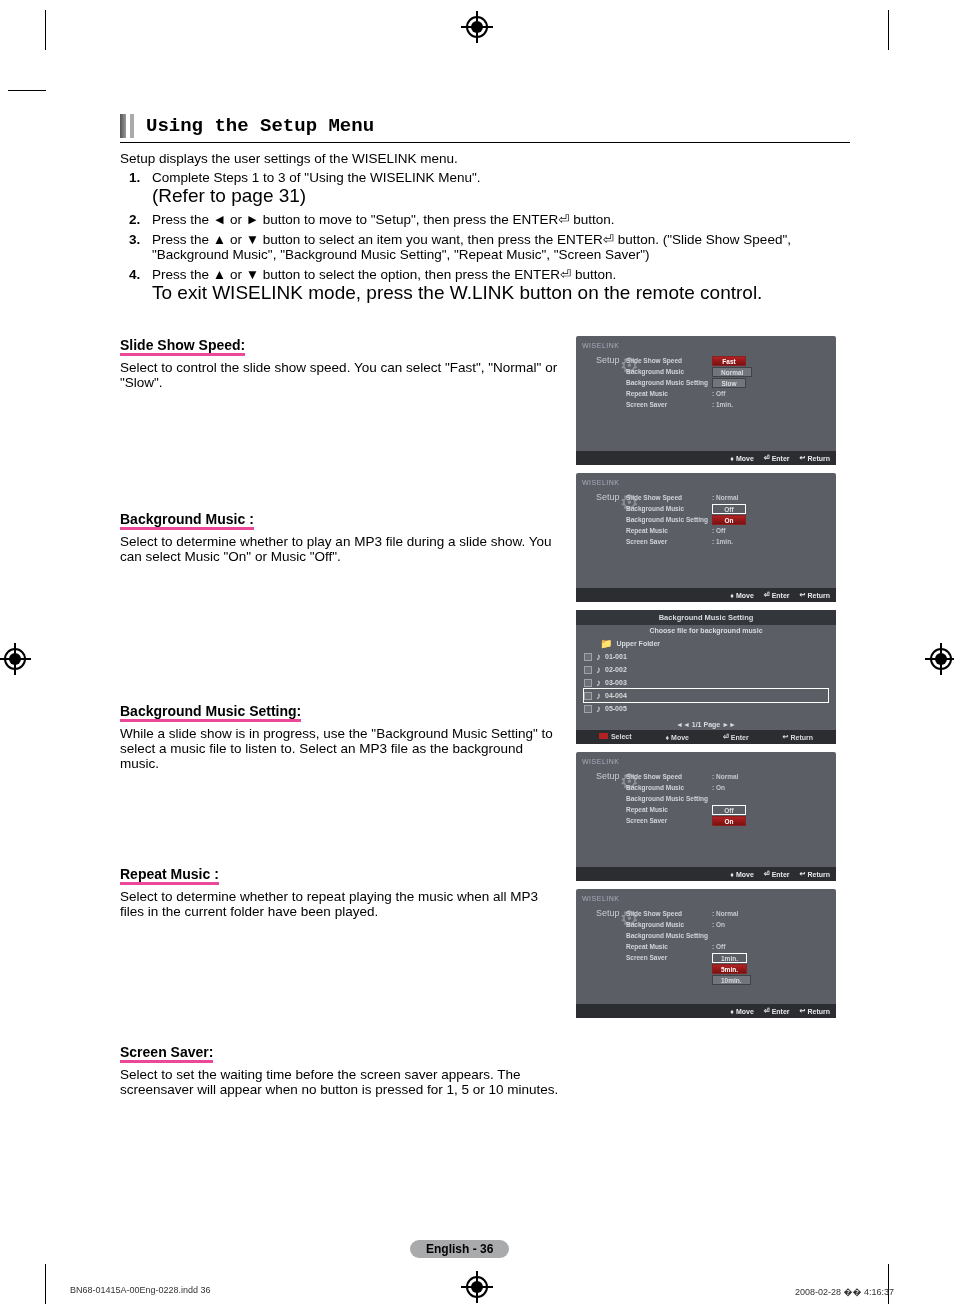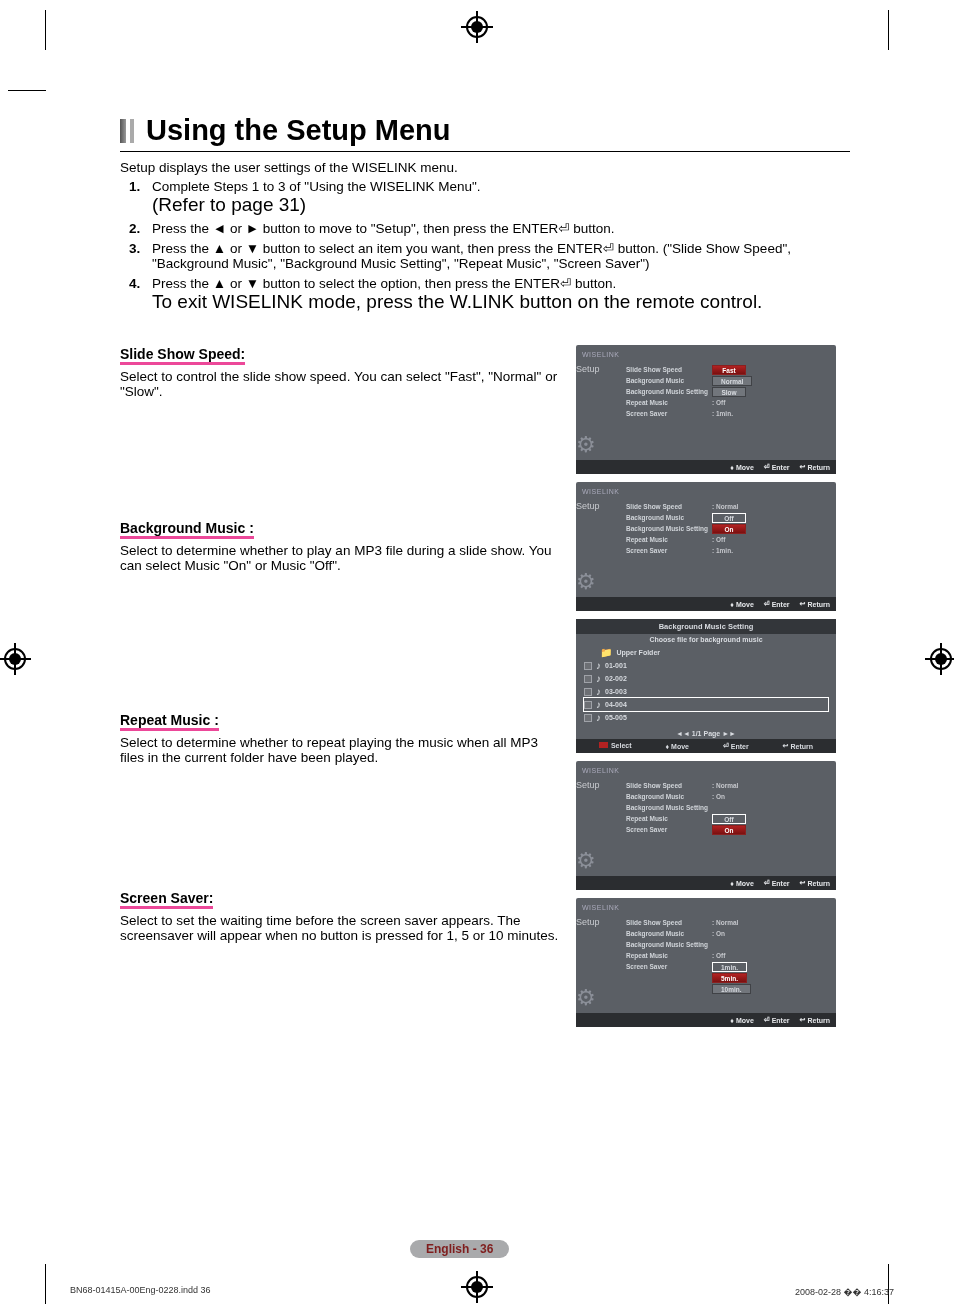--- a/index.html
+++ b/index.html
@@ -66,21 +66,21 @@
   .vbar {
     width: 6px; height: 24px;
     background: linear-gradient(to right,#555,#999);
     margin-right: 4px;
   }
   .vbar2 {
     width: 4px; height: 24px;
     background: #aaa;
     margin-right: 12px;
   }
-  h1 { margin: 0; font-size: 29px; font-weight: bold; }
+  h1 { margin: 0; font-size: 19px; font-weight: bold; font-family: Liberation Mono, monospace; }
   .intro { margin: 2px 0 4px; font-size: 13.5px; }
   ol.steps { margin: 4px 0 0; padding-left: 24px; font-size: 13.5px; }
   ol.steps > li { margin-bottom: 4px; padding-left: 8px; }
   ol.steps > li::marker { font-weight: bold; }
   .sub { display: block; font-size: 19px; }
 
   .two-col {
     display: flex;
     align-items: flex-start;
     gap: 16px;
@@ -105,25 +105,25 @@
     color: #d8dbe0;
     font-size: 6.5px;
     border-radius: 2px;
     padding: 4px 0 0;
     position: relative;
   }
   .tv .brand { padding: 2px 6px; font-size: 7px; letter-spacing: 0.5px; color: #aab; }
   .tv-main { display: flex; }
   .tv-side {
     width: 46px;
-    padding: 4px 0;
+    padding: 4px 20px;
     color: #c9cbd0;
     font-size: 9px;
     display: flex;
-    flex-direction: column;
+    flex-direction: row;
     justify-content: space-between;
     min-height: 100px;
   }
   .gear { color: #8b8f98; font-size: 22px; line-height: 1; }
   .tv-body { flex: 1; padding: 4px 8px 2px 4px; }
   .menu-row { display: flex; align-items: center; height: 11px; gap: 4px; }
   .menu-label { width: 82px; font-weight: bold; color: #d0d4d9; }
   .menu-val { color: #c5c7cc; font-weight: bold; }
   .optbox {
     background: #72767c;
@@ -190,21 +190,21 @@
     font-size: 7px;
     font-weight: bold;
   }
   .bgm-foot .sq { display: inline-block; width: 9px; height: 6px; background: #b22222; margin-right: 3px; }
 
   .page-badge {
     position: absolute;
     left: 410px;
     bottom: 56px;
     background: #a9aaac;
-    color: #7f1d1d;
+    color: #000000;
     font-size: 12px;
     font-weight: bold;
     padding: 2px 16px;
     border-radius: 10px;
   }
   .footer-line {
     position: absolute;
     bottom: 16px;
     left: 70px;
     right: 60px;
@@ -257,20 +257,24 @@
 
   <div class="two-col">
     <div class="left-col">
       <div class="block" style="margin-bottom:120px;">
         <span class="section-title">Slide Show Speed:</span>
         <p class="section-body">Select to control the slide show speed. You can select "Fast", "Normal" or "Slow".</p>
       </div>
       <div class="block" style="margin-bottom:138px;">
         <span class="section-title">Background Music :</span>
         <p class="section-body">Select to determine whether to play an MP3 file during a slide show. You can select Music "On" or Music "Off".</p>
+      </div>
+      <div class="block" style="margin-bottom:94px;">
+        <span class="section-title">Background Music Setting:</span>
+        <p class="section-body">While a slide show is in progress, use the "Background Music Setting" to select a music file to listen to. Select an MP3 file as the background music.</p>
       </div>
       <div class="block" style="margin-bottom:124px;">
         <span class="section-title">Repeat Music :</span>
         <p class="section-body">Select to determine whether to repeat playing the music when all MP3 files in the current folder have been played.</p>
       </div>
       <div class="block">
         <span class="section-title">Screen Saver:</span>
         <p class="section-body">Select to set the waiting time before the screen saver appears. The screensaver will appear when no button is pressed for 1, 5 or 10 minutes.</p>
       </div>
     </div>

